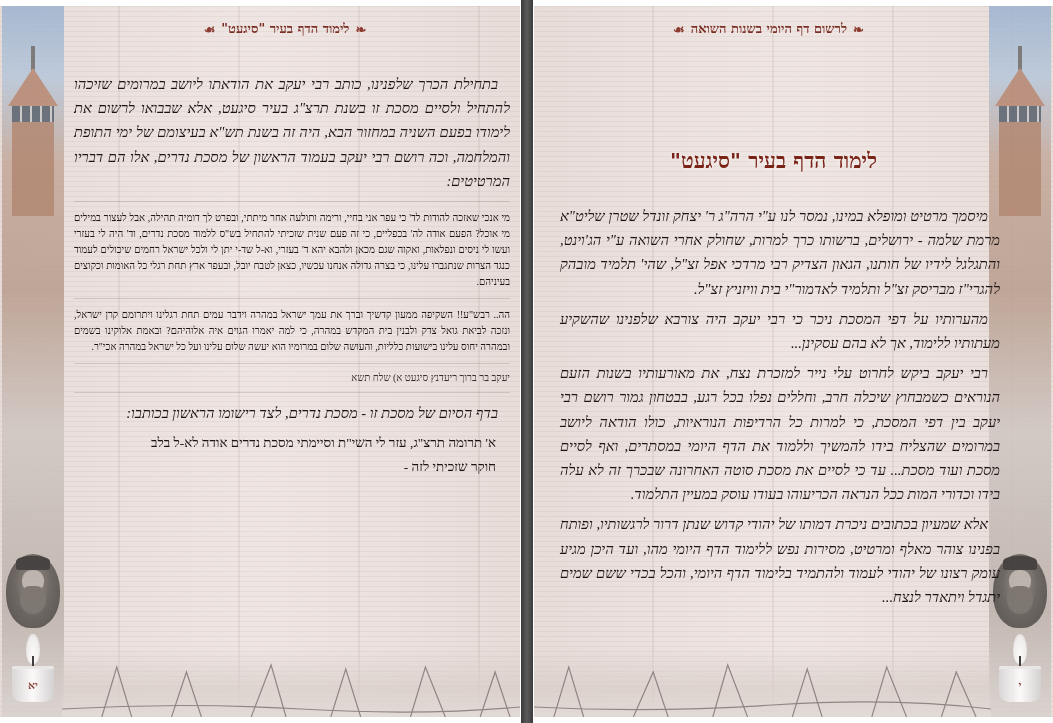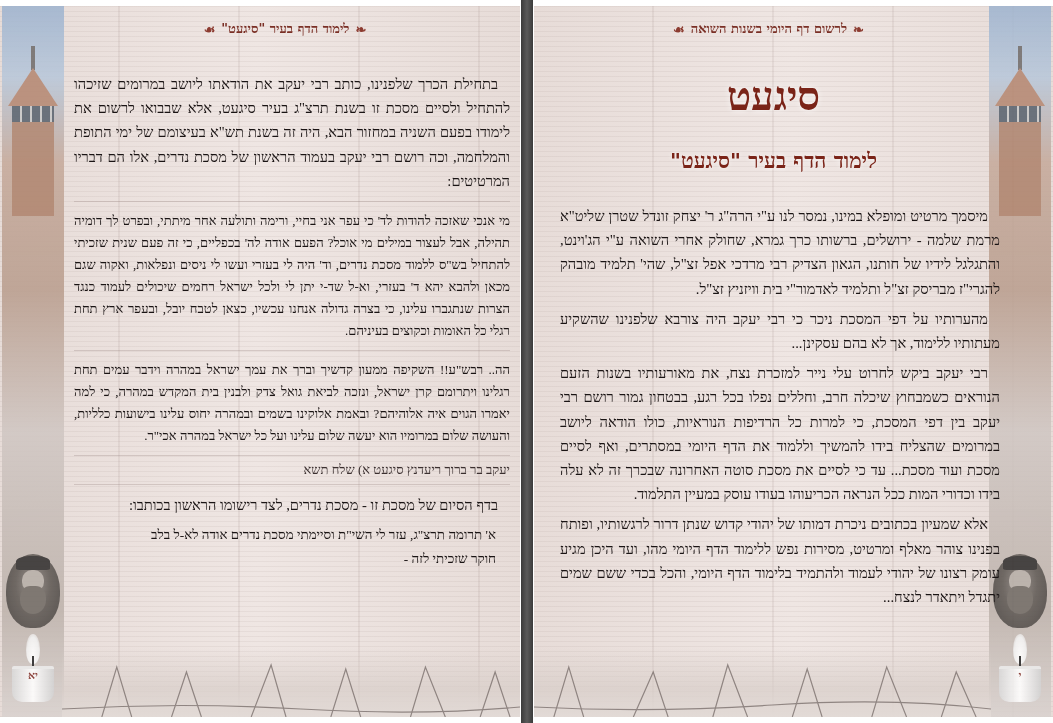--- a/index.html
+++ b/index.html
@@ -63,21 +63,21 @@
       position: absolute; left: 24px; top: 628px; width: 14px; height: 30px;
       background: radial-gradient(ellipse at 50% 70%, #ffffff 0%, #f1f1f1 60%, rgba(255,255,255,0) 100%);
       border-radius: 50% 50% 45% 45%;
     }
     .candle-wick { position: absolute; left: 30px; top: 650px; width: 2px; height: 10px; background: #222; }
     .candle-cup {
       position: absolute; left: 10px; top: 660px; width: 42px; height: 36px;
       background: linear-gradient(90deg, #d7d7d7, #ffffff 50%, #d0d0d0);
       border-radius: 2px 2px 10px 10px;
       border-top: 3px solid #eaeaea;
-      display: flex; align-items: flex-start; justify-content: center;
+      display: flex; align-items: center; justify-content: center;
     }
     .page-number { font-size: 11px; font-weight: bold; color: #7d2a22; font-family: "DejaVu Serif", serif; }
 
     
     .barbed {
       position: absolute; bottom: 0; height: 70px;
       background: linear-gradient(180deg, rgba(224,214,210,0) 0%, rgba(215,205,200,0.7) 60%, #e2dad6 100%);
     }
     .page-left .barbed { left: 62px; right: 0; }
     .page-right .barbed { left: 0; right: 62px; }
@@ -105,23 +105,23 @@
       direction: rtl; text-shadow: 0 0 5px rgba(255,255,255,0.8);
     }
 
     .text-col {
       position: absolute; direction: rtl; text-align: justify;
       font-family: "Liberation Serif", serif; color: #1a1414;
     }
     .page-left .text-col { left: 74px; width: 436px; }
     .page-right .text-col { left: 26px; width: 440px; }
 
-    .para { font-size: 14.6px; line-height: 24.2px; text-indent: 12px; margin-bottom: 6px; }
-    .quote { font-size: 13px; line-height: 22px; margin-bottom: 6px; }
-    .sig { font-size: 13px; line-height: 12px; color: #3b3030; margin-top: 0; }
+    .para { font-size: 14.6px; line-height: 24.2px; text-indent: 12px; margin-bottom: 6px; font-style: italic; }
+    .quote { font-size: 10px; line-height: 16px; margin-bottom: 6px; }
+    .sig { font-size: 10px; line-height: 12px; color: #3b3030; margin-top: 0; }
     .small-note { font-size: 7.5px; }
     .poem { font-size: 13.4px; line-height: 24px; padding-right: 14px; }
     .rule { height: 1px; background: rgba(150,130,125,0.3); margin: 8px 0; }
   </style>
 </head>
 <body>
 
 <div class="spread">
 
   <div class="page page-left">
@@ -204,25 +204,24 @@
         <span class="page-number">י</span>
       </div>
     </div>
 
     <div class="running-head">
       <span class="ornament">❧</span>
       <span>לרשום דף היומי בשנות השואה</span>
       <span class="ornament">☙</span>
     </div>
 
-    <div class="title-main">סיגעט</div>
     <div class="title-sub">לימוד הדף בעיר "סיגעט"</div>
 
     <div class="text-col" style="top:198px;">
-      <p class="para">מיסמך מרטיט ומופלא במינו, נמסר לנו ע"י הרה"ג ר' יצחק זונדל שטרן שליט"א מרמת שלמה - ירושלים, ברשותו כרך גמרא, שחולק אחרי השואה ע"י הג'וינט, והתגלגל לידיו של חותנו, הגאון הצדיק רבי מרדכי אפל זצ"ל, שהי' תלמיד מובהק להגרי"ז מבריסק זצ"ל ותלמיד לאדמור"י בית וויזניץ זצ"ל.</p>
+      <p class="para">מיסמך מרטיט ומופלא במינו, נמסר לנו ע"י הרה"ג ר' יצחק זונדל שטרן שליט"א מרמת שלמה - ירושלים, ברשותו כרך למרות, שחולק אחרי השואה ע"י הג'וינט, והתגלגל לידיו של חותנו, הגאון הצדיק רבי מרדכי אפל זצ"ל, שהי' תלמיד מובהק להגרי"ז מבריסק זצ"ל ותלמיד לאדמור"י בית וויזניץ זצ"ל.</p>
       <p class="para">מהערותיו על דפי המסכת ניכר כי רבי יעקב היה צורבא שלפנינו שהשקיע מעתותיו ללימוד, אך לא בהם עסקינן...</p>
       <p class="para">רבי יעקב ביקש לחרוט עלי נייר למזכרת נצח, את מאורעותיו בשנות הזעם הנוראים כשמבחוץ שיכלה חרב, וחללים נפלו בכל רגע, בבטחון גמור רושם רבי יעקב בין דפי המסכת, כי למרות כל הרדיפות הנוראיות, כולו הודאה ליושב במרומים שהצליח בידו להמשיך וללמוד את הדף היומי במסתרים, ואף לסיים מסכת ועוד מסכת... עד כי לסיים את מסכת סוטה האחרונה שבכרך זה לא עלה בידו וכדורי המות ככל הנראה הכריעוהו בעודו עוסק במעיין התלמוד.</p>
       <p class="para">אלא שמעיון בכתובים ניכרת דמותו של יהודי קדוש שנתן דרור לרגשותיו, ופותח בפנינו צוהר מאלף ומרטיט, מסירות נפש ללימוד הדף היומי מהו, ועד היכן מגיע עומק רצונו של יהודי לעמוד ולהתמיד בלימוד הדף היומי, והכל בכדי ששם שמים יתגדל ויתאדר לנצח...</p>
     </div>
 
     <div class="barbed">
       <svg viewBox="0 0 460 70" preserveAspectRatio="none">
         <g stroke="#6e6360" stroke-width="1.2" fill="none" opacity="0.7">
           <path d="M20 70 L35 20 L50 70"></path>
             <path d="M100 70 L120 25 L135 70"></path>

